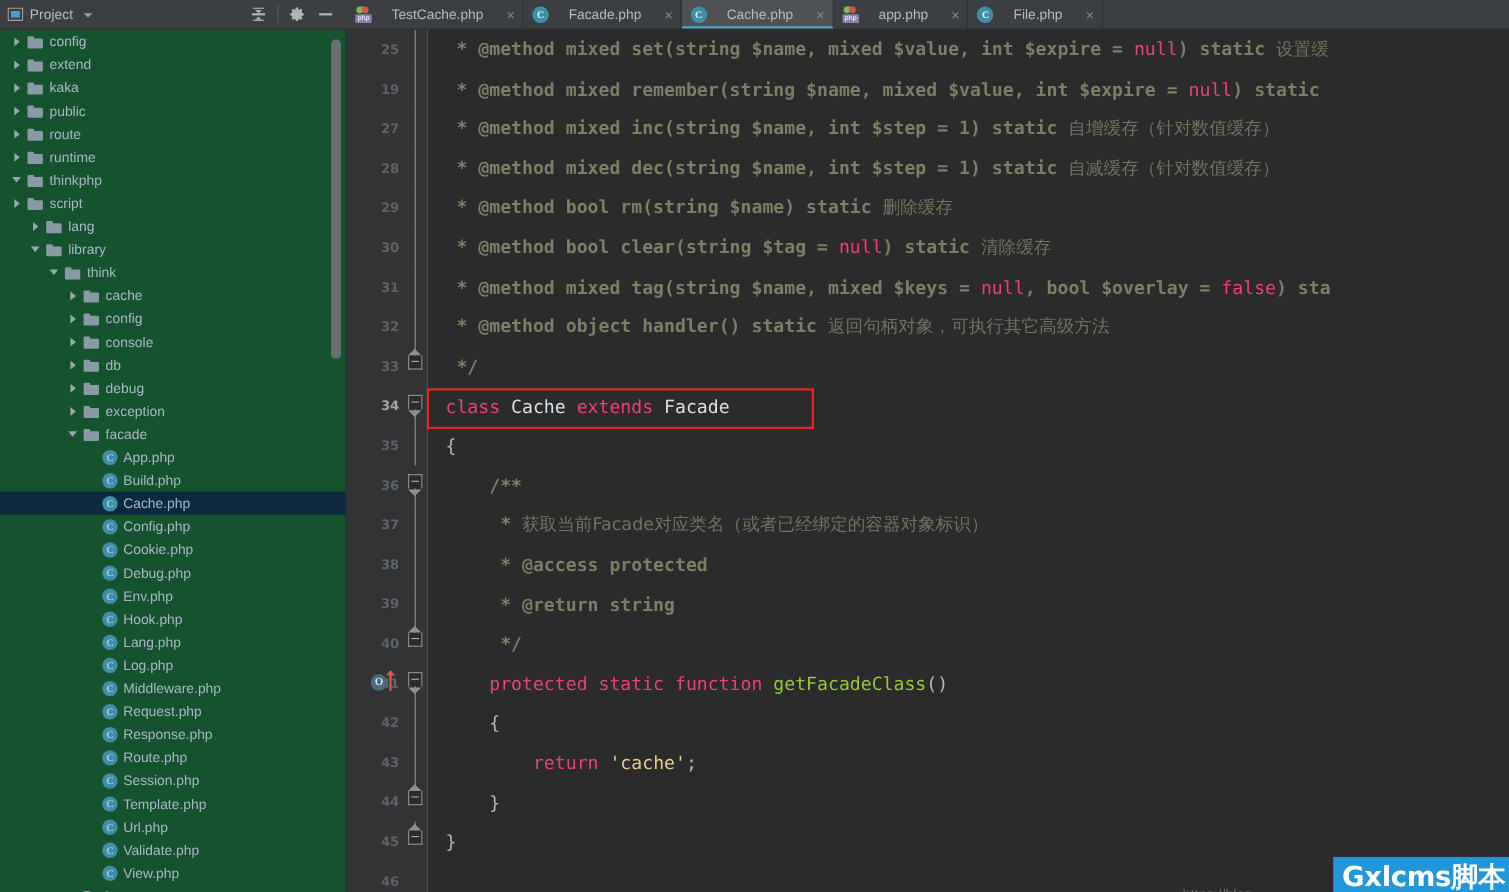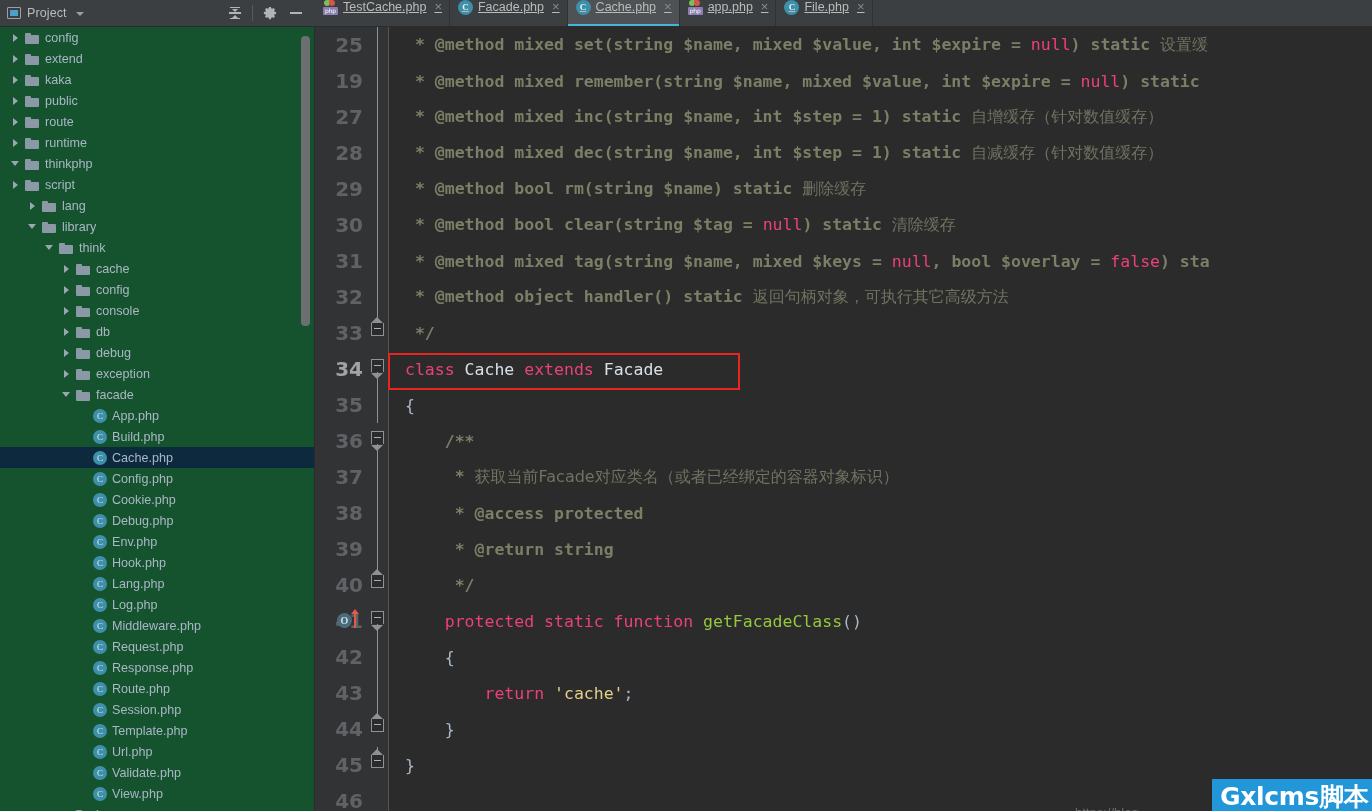--- a/index.html
+++ b/index.html
@@ -60,25 +60,25 @@
   .ico-gear { width: 14px; height: 14px; position: relative; }
   .ico-minimize { width: 12px; height: 2px; background: #b3b3b3; }
 
   
   .tabbar {
     flex: 1; display: flex; align-items: stretch;
     background: #3c3f41; border-bottom: 1px solid #2b2b2b;
     overflow: hidden;
   }
   .tab {
-    display: flex; gap: 5px;
+    display: flex; align-items: center; gap: 18px;
     padding: 0 7px 0 8px;
     font-size: 12.5px; color: #bbbbbb;
     border-right: 1px solid #323232;
-    position: relative; white-space: nowrap; text-decoration: underline;
+    position: relative; white-space: nowrap;
   }
   .tab.active { background: #4e5254; }
   .tab.active::after {
     content: ""; position: absolute; left: 0; right: 0; bottom: 0; height: 2px; background: #4ab3d8;
   }
   .tab-close { color: #8a8a8a; font-size: 13px; margin-left: 3px; line-height: 1; }
 
   .ico-php {
     width: 15px; height: 15px; position: relative; flex: 0 0 15px;
   }
@@ -152,21 +152,21 @@
   
   .editor { flex: 1; background: #2b2b2b; position: relative; overflow: hidden;
             font-family: "DejaVu Sans Mono", monospace; }
   .gutter-bg { position: absolute; left: 0; top: 0; bottom: 0; width: 73px; background: #313335; }
   .gutter-line { position: absolute; left: 73px; top: 0; bottom: 0; width: 1px; background: #555; }
 
   .codelines { position: relative; }
   .cl { height: 36px; display: flex; align-items: center; position: relative; }
   .lnum {
     position: absolute; left: 0; width: 48px; text-align: right;
-    color: #606366; font-size: 20px; font-family: "DejaVu Sans", sans-serif; font-weight: bold;
+    color: #606366; font-size: 12px; font-family: "DejaVu Sans", sans-serif; font-weight: bold;
   }
   .lnum.cur { color: #a4a3a3; }
   .gmark { position: absolute; left: 52px; width: 20px; height: 36px; }
   .code {
     position: absolute; left: 90px; right: 0; font-size: 16.5px; white-space: pre;
     letter-spacing: 0px;
   }
 
   
   .c-doc   { color: #7b7f66; font-weight: bold; }

